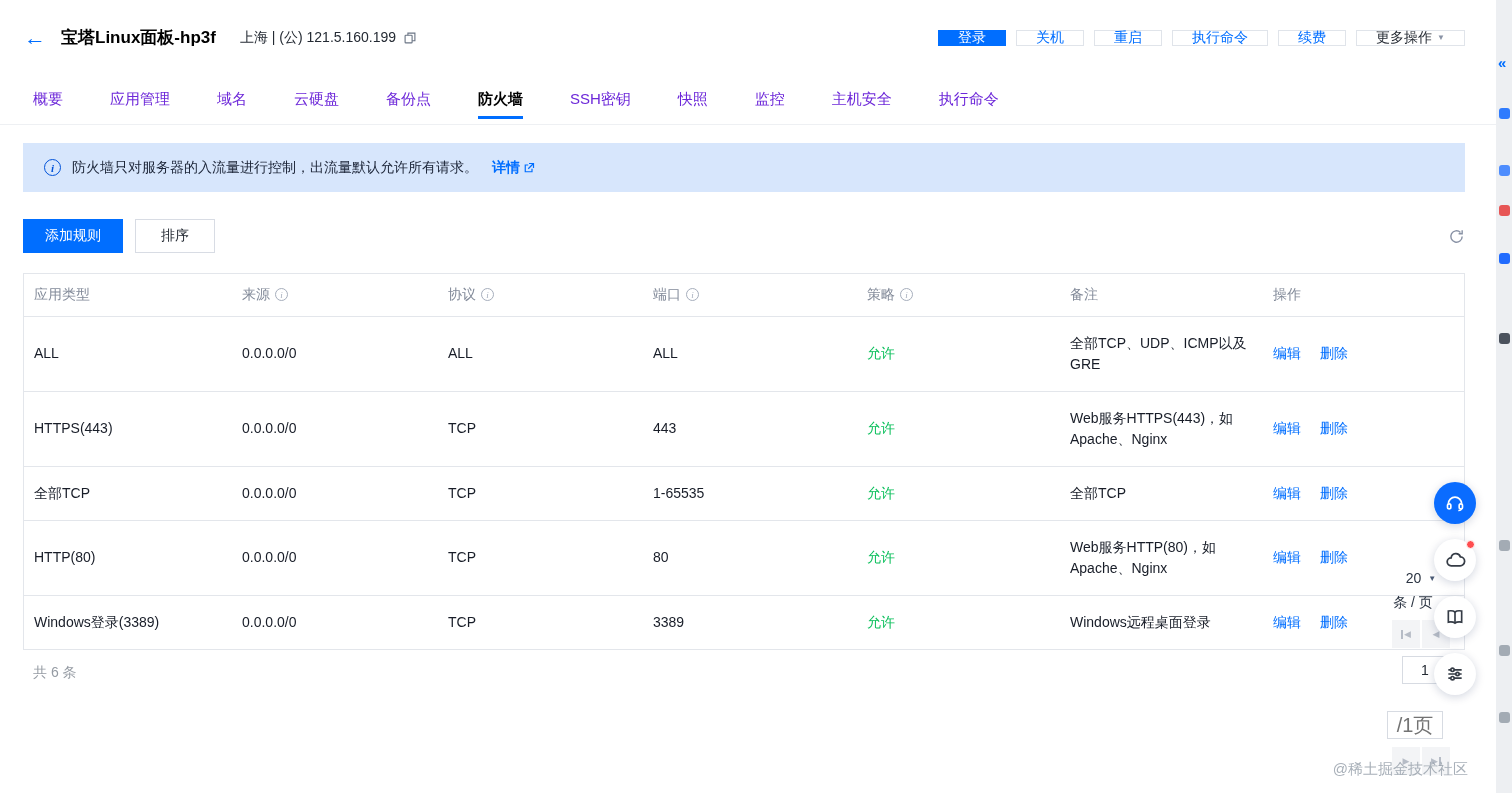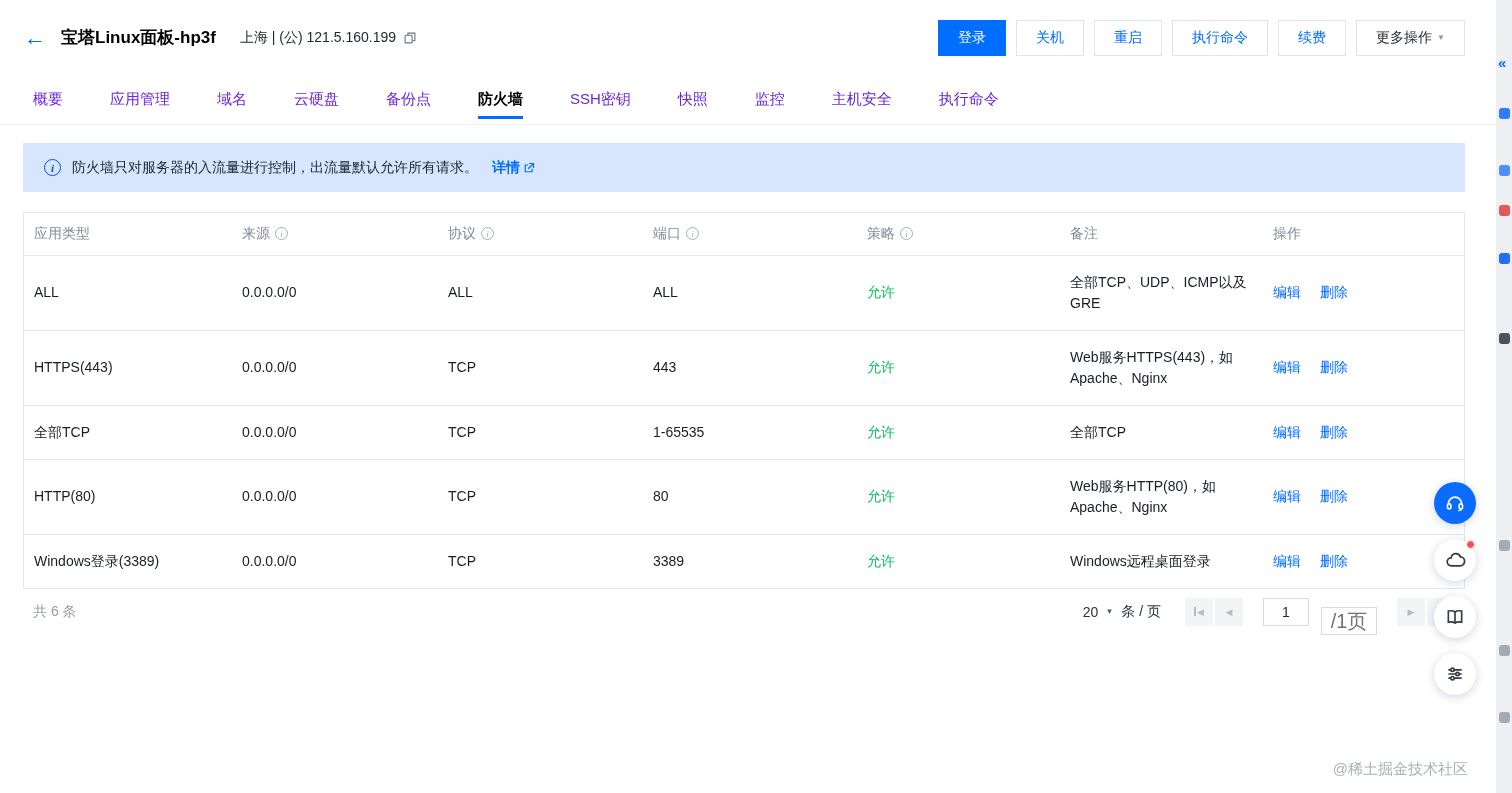--- a/index.html
+++ b/index.html
@@ -16,21 +16,21 @@
     font-family:"Liberation Sans","DejaVu Sans",sans-serif;
     color:#181d28;
   }
   
   .header{height:75px;display:flex;align-items:center;padding:0 47px 0 24px;background:#fff;}
   .back{color:var(--primary);font-size:22px;font-weight:bold;margin-right:15px;background:none;border:none;cursor:pointer;}
   .title{font-size:17px;font-weight:bold;color:#000;}
   .subtitle{margin-left:24px;font-size:14px;color:#242a33;}
   .copy-btn{margin-left:7px;background:none;border:none;cursor:pointer;display:flex;align-items:center;}
   .header-actions{margin-left:auto;display:flex;gap:10px;}
-  .btn{height:36px;padding:0 19px;font-size:14px;background:#fff;border:1px solid #e0e4ea;color:var(--primary);cursor:pointer;display:flex;align-items:center;gap:5px;font-family:inherit;}
+  .btn{height:16px;padding:0 19px;font-size:14px;background:#fff;border:1px solid #e0e4ea;color:var(--primary);cursor:pointer;display:flex;align-items:center;gap:5px;font-family:inherit;}
   .btn.primary{background:var(--primary);border-color:var(--primary);color:#fff;}
   .btn.dropdown{color:#242a33;}
   .btn .caret{font-size:8px;color:#8a93a6;}
   
   .tabbar{height:50px;display:flex;align-items:stretch;gap:47px;padding-left:33px;border-bottom:1px solid #eef0f3;background:#fff;}
   .tab{font-size:15px;color:#6d28d9;position:relative;display:flex;align-items:center;cursor:pointer;white-space:nowrap;}
   .tab.active{color:#000;font-weight:bold;}
   .tab.active::after{content:"";position:absolute;left:0;right:0;bottom:5px;height:3px;background:var(--primary);}
   
   .content{padding:0 47px 0 23px;}
@@ -47,21 +47,21 @@
   th{height:42px;text-align:left;padding:0 10px;font-weight:normal;font-size:14px;color:#828a99;border-bottom:1px solid var(--border);}
   .th-inner{display:flex;align-items:center;gap:5px;}
   .info-icon{width:13px;height:13px;border-radius:50%;border:1px solid #a6aebc;color:#a6aebc;display:inline-flex;align-items:center;justify-content:center;font-size:9px;font-family:"Liberation Serif",serif;font-style:italic;cursor:pointer;}
   td{padding:16px 10px;font-size:14px;color:#181d28;border-bottom:1px solid var(--border);line-height:21px;vertical-align:middle;}
   tr:last-child td{border-bottom:none;}
   td.policy{color:var(--success);}
   td.op a{color:var(--primary);text-decoration:none;margin-right:15px;}
   
   .table-footer{height:46px;display:flex;align-items:center;padding:0 10px;font-size:14px;}
   .total{color:#959ba3;}
-  .pg-right{margin-left:auto;display:flex;align-items:center;gap:8px;color:#2b3442;}
+  .pg-right{margin-left:auto;display:flex;align-items:center;gap:8px;color:#2b3442;flex-direction:column;}
   .page-size{display:flex;align-items:center;gap:7px;cursor:pointer;}
   .page-size .caret{font-size:8px;color:#4b5b76;}
   .per-page{color:#2b3442;margin-right:16px;}
   .pg-btn{width:28px;height:28px;background:#f3f4f6;border:none;color:#b6bcc6;display:flex;align-items:center;justify-content:center;font-size:9px;gap:1px;cursor:default;}
   .pg-btn .bar{width:2px;height:9px;background:currentColor;display:inline-block;}
   .pg-group{display:flex;gap:2px;}
   .pg-input{width:46px;height:28px;border:1px solid #d7dbe2;background:#fff;display:flex;align-items:center;justify-content:center;font-size:14px;color:#242a33;margin:0 4px 0 12px;}
   .pg-count{min-width:56px;height:28px;border:1px solid #d7dbe2;background:#fff;display:flex;align-items:center;justify-content:center;font-size:20px;color:#737373;margin-right:12px;padding:0 8px;margin-top:19px;}
   
   .fab-col{position:absolute;right:36px;top:482px;display:flex;flex-direction:column;gap:15px;z-index:5;}
@@ -169,20 +169,30 @@
     <a href="#" class="banner-link">
       <span>详情</span>
       <svg width="12" height="12" viewBox="0 0 16 16" fill="none" stroke="#006eff" stroke-width="1.6">
         <path d="M7 4H3v9h9V9"></path>
         <path d="M8 2h6v6"></path>
         <path d="M14 2L7 9"></path>
       </svg>
     </a>
   </div>
 
+  <div class="toolbar">
+    <button class="btn-add">添加规则</button>
+    <button class="btn-sort">排序</button>
+    <button class="refresh">
+      <svg width="17" height="17" viewBox="0 0 24 24" fill="none" stroke="#8a93a6" stroke-width="2">
+        <path d="M20 12a8 8 0 1 1-2.4-5.7"></path>
+        <path d="M20 3v5h-5"></path>
+      </svg>
+    </button>
+  </div>
 
   <div class="table-wrap">
     <table>
       <colgroup>
         <col style="width:208px">
           <col style="width:206px">
           <col style="width:205px">
         <col style="width:214px">
           <col style="width:203px">
           <col style="width:203px">

